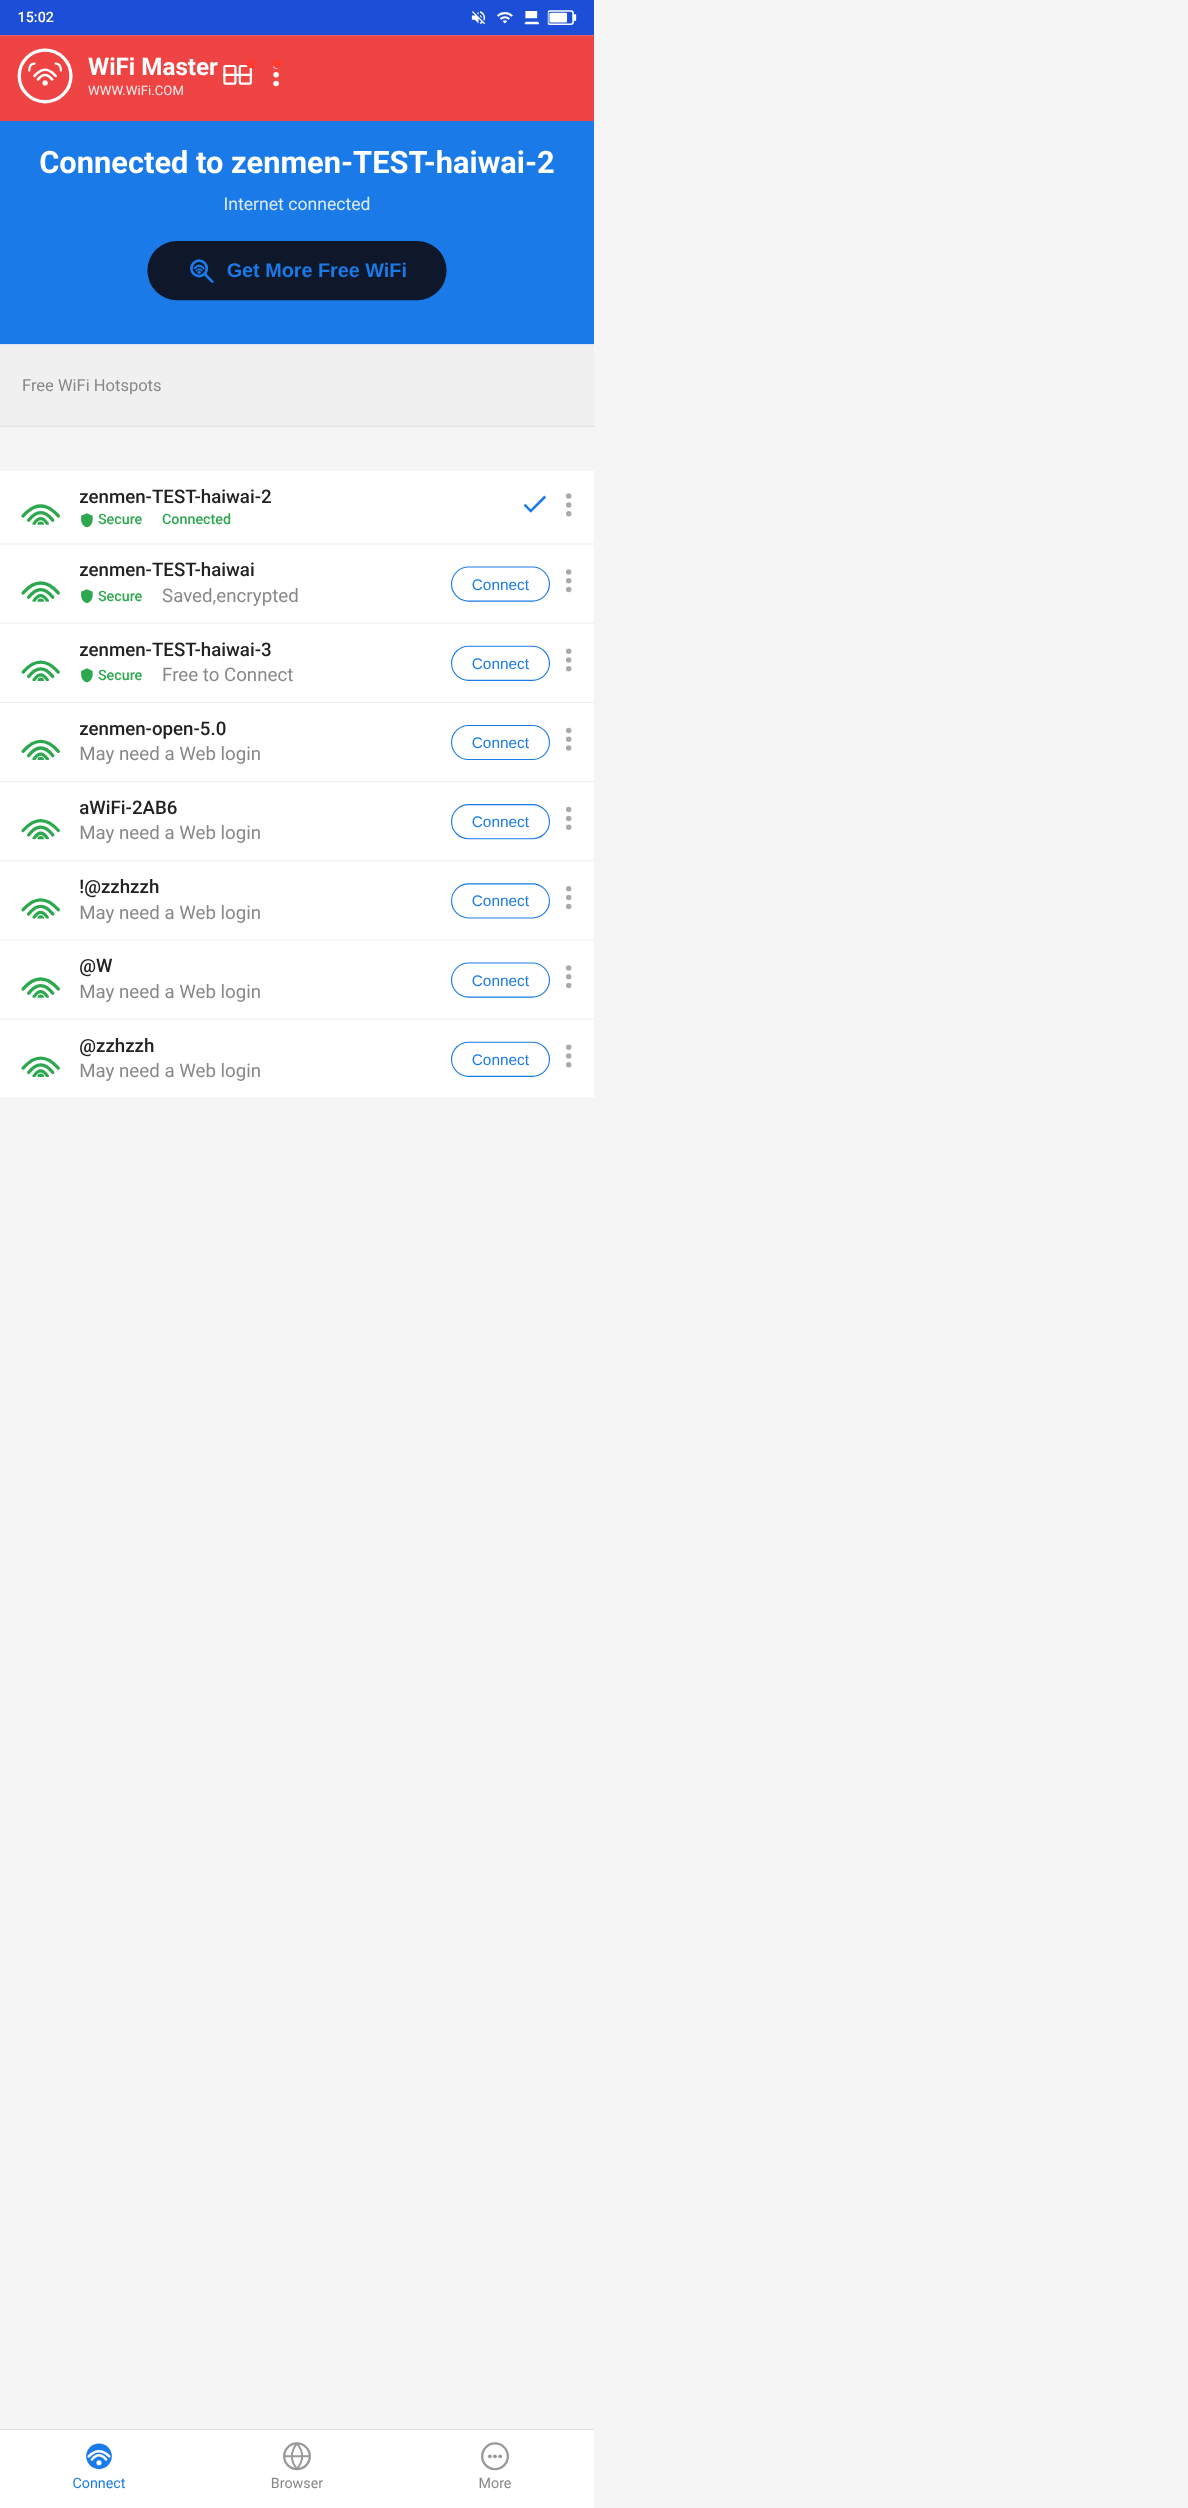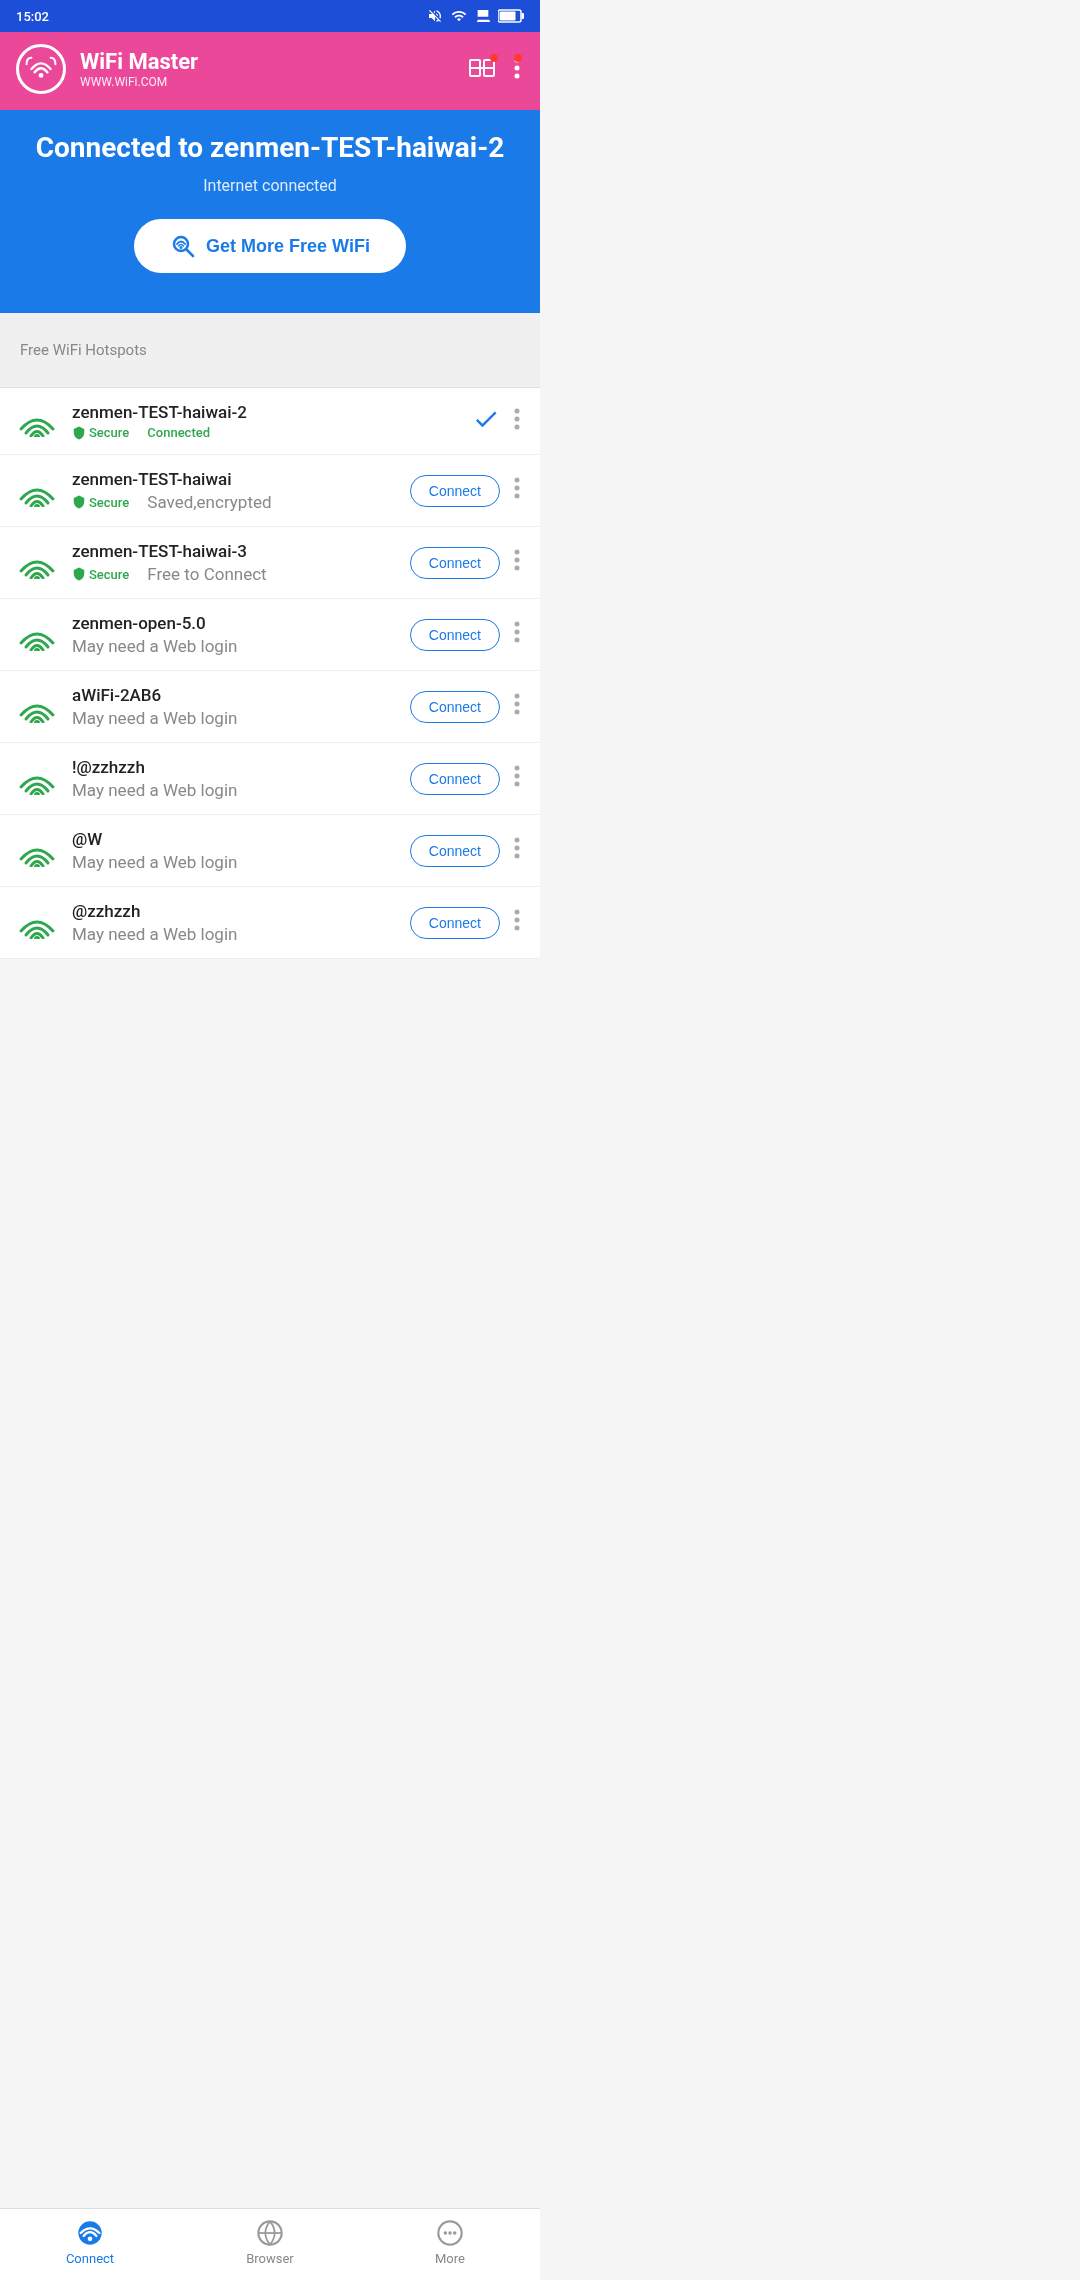--- a/index.html
+++ b/index.html
@@ -24,25 +24,25 @@
       font-weight: 500;
     }
     .status-icons {
       display: flex;
       gap: 6px;
       align-items: center;
     }
 
     
     .app-header {
-      background: #ec4899;
+      background: #ef4444;
       display: flex;
       align-items: center;
       padding: 12px 16px 16px 16px;
-      justify-content: space-between;
+      justify-content: flex-start;
     }
     .app-header-left {
       display: flex;
       align-items: center;
       gap: 14px;
     }
     .wifi-logo {
       width: 50px;
       height: 50px;
       border: 3px solid white;
@@ -97,21 +97,21 @@
       font-weight: 700;
       line-height: 1.3;
       margin-bottom: 10px;
     }
     .hero-subtitle {
       font-size: 16px;
       opacity: 0.85;
       margin-bottom: 24px;
     }
     .get-wifi-btn {
-      background: #ffffff;
+      background: #0f172a;
       border: none;
       border-radius: 50px;
       padding: 14px 36px;
       display: inline-flex;
       align-items: center;
       gap: 10px;
       cursor: pointer;
       font-size: 18px;
       font-weight: 600;
       color: #1a7ae8;
@@ -122,20 +122,21 @@
       background: #f0f0f0;
       padding: 28px 20px;
       font-size: 15px;
       color: #888;
       border-bottom: 1px solid #ddd;
     }
 
     
     .wifi-list {
       background: white;
+      margin-top: 40px;
     }
     .wifi-item {
       display: flex;
       align-items: center;
       padding: 14px 16px;
       border-bottom: 1px solid #eee;
       gap: 14px;
     }
     .wifi-signal {
       width: 42px;

